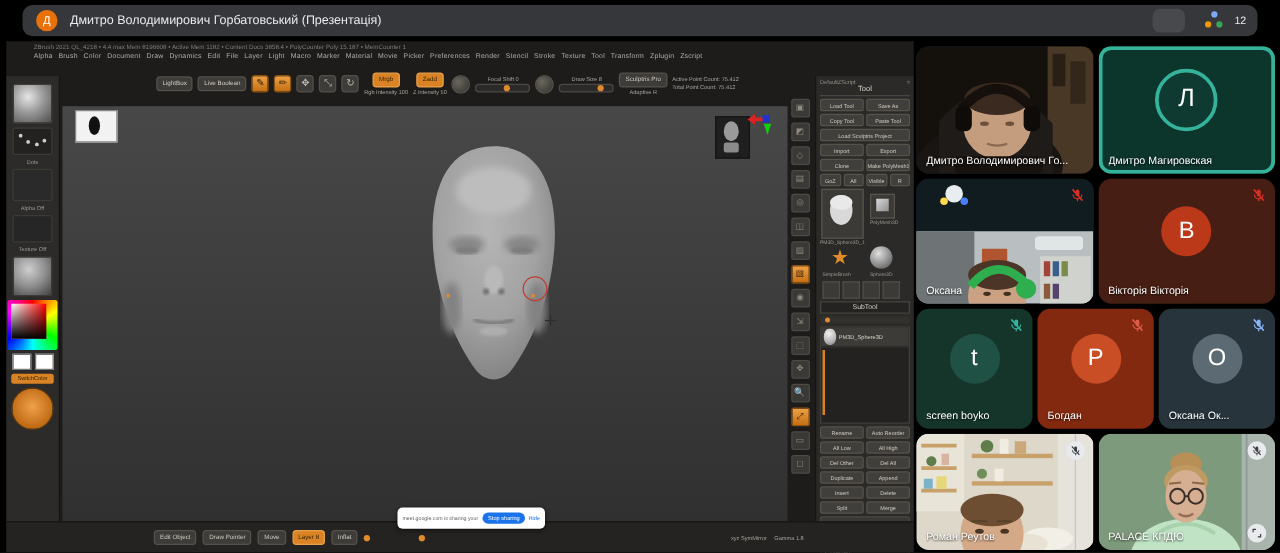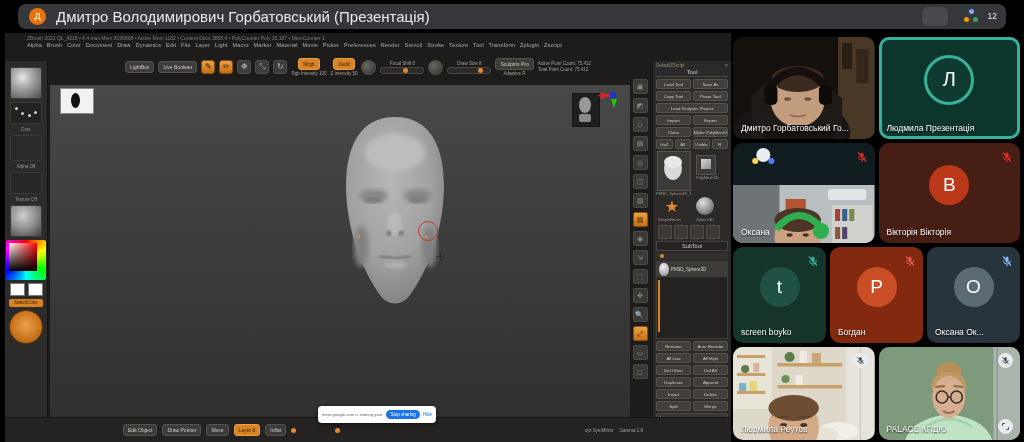--- a/index.html
+++ b/index.html
@@ -1,21 +1,21 @@
 <!DOCTYPE html>
 <html><head>
 <meta charset="utf-8">
 <style>
   html,body{margin:0;padding:0}
   body{position:relative;width:1024px;height:442px;background:#000;font-family:"Liberation Sans",sans-serif;overflow:hidden}
 
   
   .topbar{position:absolute;left:18px;top:4px;right:18px;height:25px;background:#35373a;border-radius:8px}
   .tb-avatar{position:absolute;left:11px;top:4px;width:17px;height:17px;border-radius:50%;background:#e8710a;color:#fff;font-size:9px;line-height:17px;text-align:center}
-  .tb-title{position:absolute;left:38px;top:0;height:25px;line-height:25px;color:#e8eaed;font-size:15px;white-space:nowrap}
+  .tb-title{position:absolute;left:38px;top:0;height:25px;line-height:25px;color:#e8eaed;font-size:10px;white-space:nowrap}
   .tb-pill{position:absolute;right:58px;top:3px;width:26px;height:19px;border-radius:6px;background:#47494d}
   .tb-people{position:absolute;right:26px;top:5px;width:16px;height:15px}
   .tb-people i{position:absolute;border-radius:50%;width:5px;height:5px}
   .tb-people .p1{background:#7ba9f7;left:5px;top:0}
   .tb-people .p2{background:#f29900;left:0px;top:8px}
   .tb-people .p3{background:#34a853;left:9px;top:8px}
   .tb-count{position:absolute;right:9px;top:0;height:25px;line-height:25px;color:#e8eaed;font-size:8.5px}
 
   
   .zb{position:absolute;left:5px;top:33px;width:726px;height:409px;background:#1d1c1b;overflow:hidden}
@@ -406,28 +406,28 @@
         <ellipse cx="64" cy="62" rx="27" ry="28" fill="#c49c7e"></ellipse>
         <ellipse cx="64" cy="42" rx="26" ry="13" fill="#3a2a20"></ellipse>
         <path d="M36,50 Q64,18 92,50" stroke="#15100c" stroke-width="8" fill="none"></path>
         <rect x="31" y="48" width="13" height="20" rx="5" fill="#0e0b09"></rect>
         <rect x="85" y="48" width="13" height="20" rx="5" fill="#0e0b09"></rect>
         <ellipse cx="54" cy="62" rx="3.5" ry="1.8" fill="#6e503c"></ellipse>
         <ellipse cx="74" cy="62" rx="3.5" ry="1.8" fill="#6e503c"></ellipse>
         <path d="M56,78 Q64,81 72,78" stroke="#8a6a52" stroke-width="1.6" fill="none"></path>
         <rect x="30" y="88" width="70" height="14" rx="5" fill="#17120e"></rect>
       </svg>
-      <div class="tname">Дмитро Горбатовський Го...</div>
+      <div class="tname">Дмитро Володимирович Го...</div>
     </div>
 
     <div class="tile speaking">
       <div class="av-circle c-ring">
           <span>Л</span>
         </div>
-      <div class="tname">Людмила Презентація</div>
+      <div class="tname">Дмитро Магировская</div>
     </div>
   </div>
 
   <div class="prow r2">
 
     <div class="tile">
       <svg class="scene" viewBox="0 0 140 100" preserveAspectRatio="none">
         <rect width="140" height="100" fill="#101c20"></rect>
         <circle cx="30" cy="12" r="7" fill="#e8eef0"></circle>
         <circle cx="22" cy="18" r="3" fill="#ffd84d"></circle>
@@ -555,21 +555,21 @@
         <path d="M44,70 L56,70 M64,70 L76,70" stroke="#5a4229" stroke-width="2"></path>
       </svg>
       <div class="badge wc">
         <svg viewBox="0 0 24 24" width="9" height="9" style="color:#3c4043">
             <path d="M12 3a3 3 0 0 1 3 3v5a3 3 0 0 1-6 0V6a3 3 0 0 1 3-3z" fill="currentColor"></path>
             <path d="M5 11a7 7 0 0 0 14 0" stroke="currentColor" fill="none" stroke-width="2"></path>
             <line x1="12" y1="18" x2="12" y2="22" stroke="currentColor" stroke-width="2"></line>
             <line x1="4" y1="3" x2="20" y2="21" stroke="currentColor" stroke-width="2.5"></line>
           </svg>
       </div>
-      <div class="tname">Людмила Реутов</div>
+      <div class="tname">Роман Реутов</div>
     </div>
 
     <div class="tile">
       <svg class="scene" viewBox="0 0 146 93" preserveAspectRatio="none">
         <rect width="146" height="93" fill="#7e9a7c"></rect>
         <rect x="118" y="0" width="28" height="93" fill="#a9b5ac"></rect>
           <line x1="122" y1="0" x2="122" y2="93" stroke="#8d9a90" stroke-width="1.5"></line>
         <ellipse cx="72" cy="100" rx="46" ry="32" fill="#bfe3c4"></ellipse>
         <path d="M48,80 Q72,64 96,80" stroke="#a8d1ae" stroke-width="3" fill="none"></path>
         <ellipse cx="72" cy="24" rx="13" ry="9" fill="#b98f58"></ellipse>

